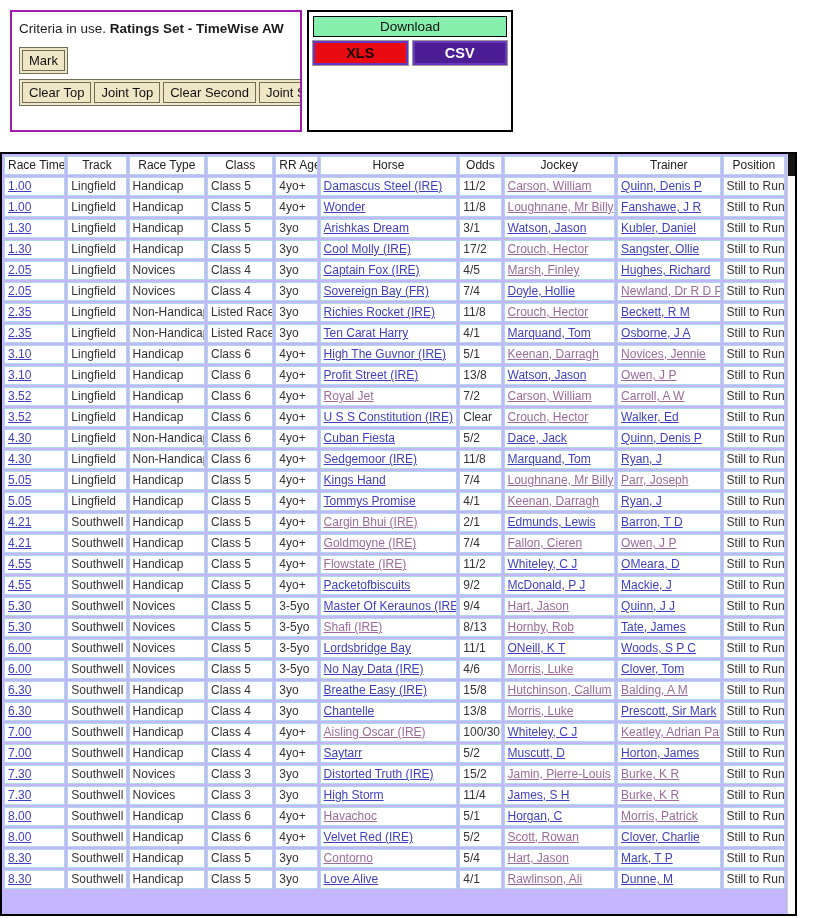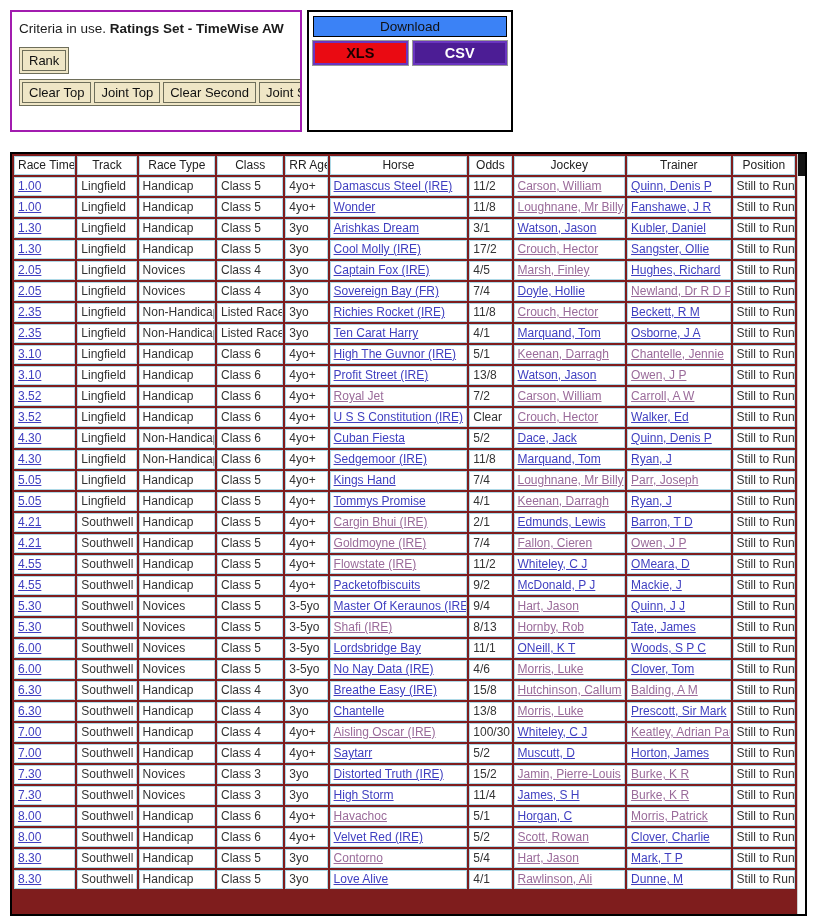--- a/index.html
+++ b/index.html
@@ -9,26 +9,26 @@
   .top { display:flex; align-items:stretch; gap:5px; margin:10px 0 0 10px; }
   .criteria-box { width:292px; height:122px; box-sizing:border-box; border:2px solid #a21caf; padding:7px 4px 4px 7px; overflow:hidden; }
   .criteria-line { font-size:13.5px; color:#1c1c1c; line-height:1.5; white-space:nowrap; }
   .criteria-line b { font-weight:bold; }
   .btn-group { display:inline-flex; gap:3px; border:1px solid #6e6e5a; background:#efe6c6; padding:2px; }
   .tan-btn { font-family:"Liberation Sans", sans-serif; font-size:13px; color:#111; background:#efe6c6; border:1px solid #6e6e5a; padding:2px 6px; cursor:pointer; white-space:nowrap; }
   .rank-row { margin-top:8px; }
   .clear-row { margin-top:5px; }
 
   .download-box { width:206px; height:122px; box-sizing:border-box; border:2px solid #000; padding:4px 4px; }
-  .download-header { border:1px solid #000; background:#3b82f6; color:#111; font-size:13.5px; text-align:center; padding:2px 0; }
+  .download-header { border:1px solid #000; background:#86efac; color:#111; font-size:13.5px; text-align:center; padding:2px 0; }
   .download-buttons { display:flex; gap:5px; margin-top:4px; }
   .dl-btn { flex:1; box-sizing:border-box; text-align:center; font-weight:bold; font-size:14.5px; padding:2px 8px; border-width:2px; border-style:solid; outline:1px solid #9a9a9a; cursor:pointer; }
 
   
-  .table-wrap { position:relative; margin:20px 0 0 10px; width:797px; height:764px; box-sizing:border-box; border:2px solid #000; overflow:hidden; background:#7f1d1d; }
+  .table-wrap { position:relative; margin:20px 0 0 0; width:797px; height:764px; box-sizing:border-box; border:2px solid #000; overflow:hidden; background:#c4b5fd; }
   table.races { border-collapse:separate; border-spacing:2px; table-layout:fixed; width:785px; }
   .races th, .races td { border:1px solid #add8e6; background:#fff; font-size:12px; line-height:15px; padding:1px 3px; color:#333; white-space:nowrap; overflow:hidden; }
   .races th { text-align:center; color:#222; font-weight:normal; }
   .races td { text-align:left; }
   .races a { text-decoration:underline; cursor:pointer; }
   a.lnk-b { color:#3f3fc0; }
   a.lnk-v { color:#9a6b9a; }
 
   .vscrollbar { position:absolute; top:0; right:0; width:8px; height:100%; background:#fcfcfc; border-left:1px solid #cfcfcf; box-sizing:border-box; }
   .vscroll-thumb { position:absolute; top:0; left:0; width:100%; height:22px; background:#141414; }
@@ -37,21 +37,21 @@
 <body>
 
 <div class="page">
 
   <div class="top">
 
     <div class="criteria-box">
       <div class="criteria-line"><span>Criteria in use. </span><b>Ratings Set - TimeWise AW</b></div>
       <div class="rank-row">
         <span class="btn-group">
-          <button class="tan-btn">Rank</button>
+          <button class="tan-btn">Mark</button>
         </span>
       </div>
       <div class="clear-row">
         <span class="btn-group" id="clear-btn-group">
             <button class="tan-btn">Clear Top</button>
             <button class="tan-btn">Joint Top</button>
             <button class="tan-btn">Clear Second</button>
             <button class="tan-btn">Joint Second</button>
           </span>
       </div>
@@ -194,21 +194,21 @@
           </tr>
           <tr>
             <td><a class="lnk-b">3.10</a></td>
             <td>Lingfield</td>
             <td>Handicap</td>
             <td>Class 6</td>
             <td>4yo+</td>
             <td><a class="lnk-b">High The Guvnor (IRE)</a></td>
             <td>5/1</td>
             <td><a class="lnk-v">Keenan, Darragh</a></td>
-            <td><a class="lnk-v">Chantelle, Jennie</a></td>
+            <td><a class="lnk-v">Novices, Jennie</a></td>
             <td>Still to Run</td>
           </tr>
           <tr>
             <td><a class="lnk-b">3.10</a></td>
             <td>Lingfield</td>
             <td>Handicap</td>
             <td>Class 6</td>
             <td>4yo+</td>
             <td><a class="lnk-b">Profit Street (IRE)</a></td>
             <td>13/8</td>

